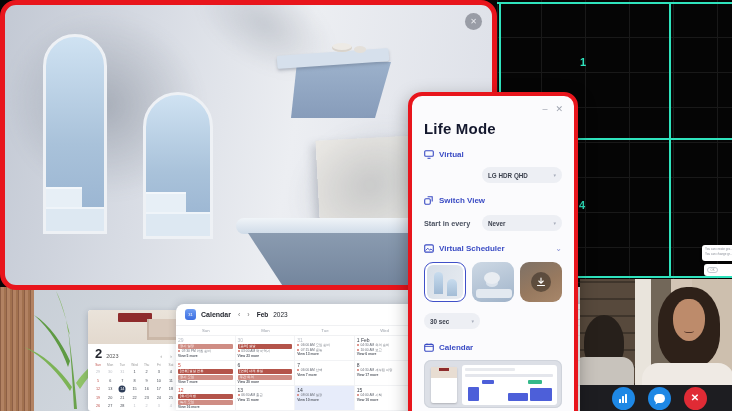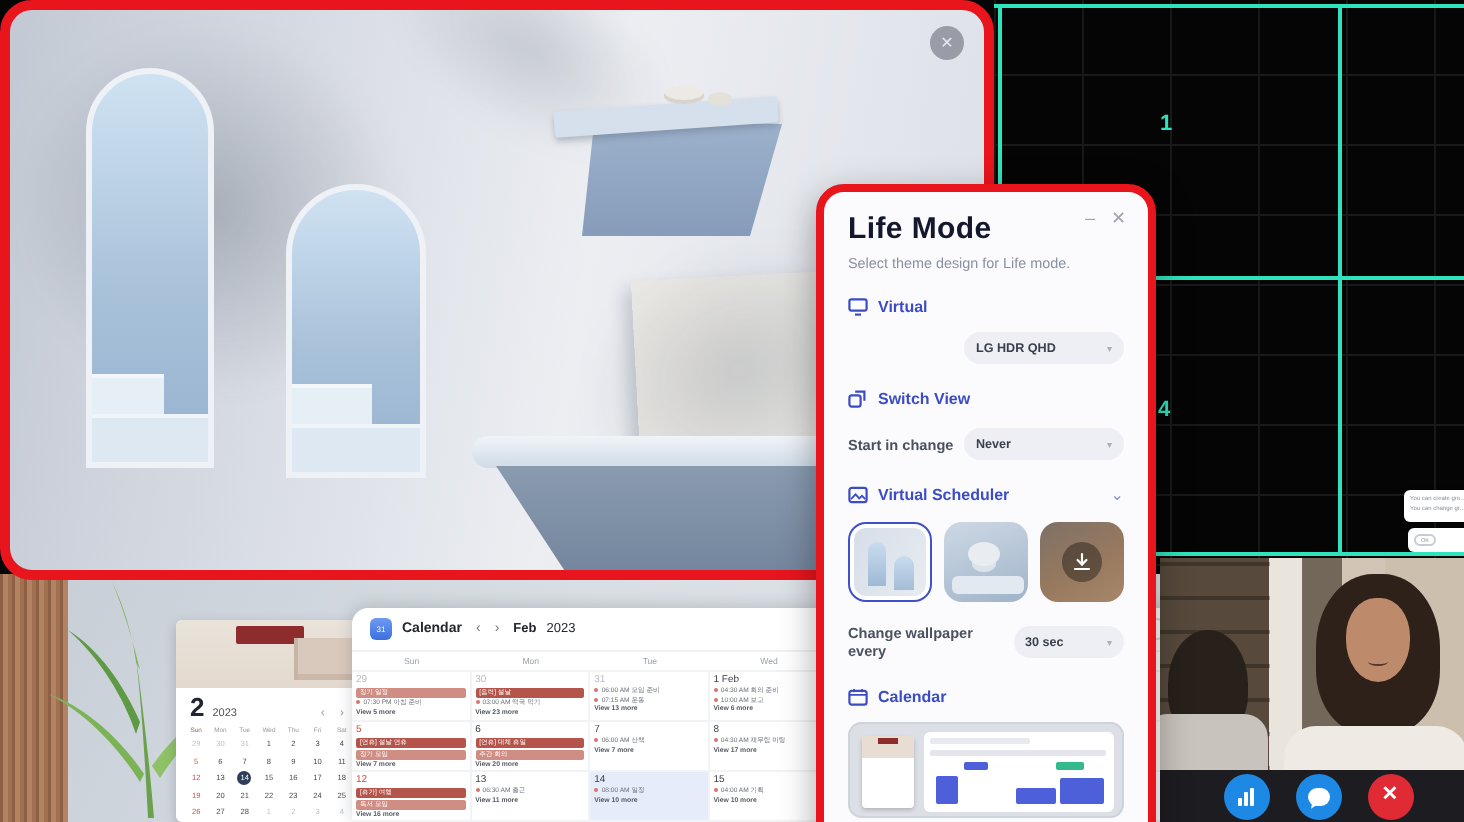--- a/index.html
+++ b/index.html
@@ -163,21 +163,21 @@
   .hero-close { position:absolute; right:10px; top:8px; width:17px; height:17px; border-radius:50%;
     background:rgba(95,98,110,.55); color:#e8e9ee; font-size:8px; display:flex; align-items:center;
     justify-content:center; }
 
   
   .panel { position:absolute; left:408px; top:92px; width:170px; height:334px; background:#fbfbfd;
     border:4px solid #e8151c; border-radius:14px; z-index:7; box-shadow:0 6px 18px rgba(0,0,0,.35);
     padding:10px 12px; }
   .winctl { position:absolute; top:9px; right:11px; display:flex; gap:8px; }
   .winctl span { color:#a0a5b1; font-size:9px; line-height:9px; }
-  .lm-title { font-size:15px; font-weight:bold; color:#14182e; letter-spacing:.2px; }
+  .lm-title { margin-top:14px; font-size:15px; font-weight:bold; color:#14182e; letter-spacing:.2px; }
   .lm-sub { margin-top:4px; font-size:7.2px; color:#8b90a0; }
   .sec-head { display:flex; align-items:center; gap:5px; margin-top:13px; }
   .sec-head svg { flex:0 0 auto; }
   .sec-label { font-size:8px; font-weight:bold; color:#3b4cc4; }
   .sec-chevron { margin-left:auto; color:#8b93d6; font-size:8px; line-height:6px; }
   .dd { height:16px; border-radius:8px; background:#edeff4; display:flex; align-items:center;
     justify-content:space-between; padding:0 6px; }
   .dd .dd-val { font-size:6.3px; color:#3a3f4c; font-weight:bold; white-space:nowrap; }
   .dd .dd-ch { font-size:5px; color:#a8adbb; }
   .dd-right { width:80px; margin:8px 0 0 auto; }
@@ -515,21 +515,20 @@
     <div class="lowshelf-side"></div>
     <div class="hero-close">✕</div>
   </div>
 
   <div class="panel">
     <div class="winctl">
       <span>–</span>
       <span>✕</span>
     </div>
     <div class="lm-title">Life Mode</div>
-    <div class="lm-sub">Select theme design for Life mode.</div>
 
     <div class="sec-head">
       <svg width="10" height="9" viewBox="0 0 10 9">
           <rect x="0.7" y="0.7" width="8.6" height="5.6" rx="1" fill="none" stroke="#3b4cc4" stroke-width="1.1"></rect>
           <path d="M3.5 8.3 h3" stroke="#3b4cc4" stroke-width="1.1"></path>
         </svg>
       <span class="sec-label">Virtual</span>
     </div>
     <div class="dd dd-right">
       <span class="dd-val">LG HDR QHD</span>
@@ -537,21 +536,21 @@
     </div>
 
     <div class="sec-head">
       <svg width="10" height="9" viewBox="0 0 10 9">
           <rect x="0.7" y="2.7" width="5.6" height="5.6" rx="1.2" fill="none" stroke="#3b4cc4" stroke-width="1.1"></rect>
           <path d="M3.6 0.8 h4.6 v4.6" fill="none" stroke="#3b4cc4" stroke-width="1.1"></path>
         </svg>
       <span class="sec-label">Switch View</span>
     </div>
     <div class="row-between">
-      <span class="row-label">Start in change</span>
+      <span class="row-label">Start in every</span>
       <div class="dd dd-w80">
         <span class="dd-val">Never</span>
           <span class="dd-ch">▾</span>
       </div>
     </div>
 
     <div class="sec-head">
       <svg width="10" height="9" viewBox="0 0 10 9">
           <rect x="0.7" y="0.9" width="8.6" height="7.2" rx="1.2" fill="none" stroke="#3b4cc4" stroke-width="1.1"></rect>
           <path d="M1.5 6.6 L3.8 4.2 L5.6 6.2 L7 4.9 L8.6 6.6" fill="none" stroke="#3b4cc4" stroke-width="0.9"></path>
@@ -572,21 +571,20 @@
         </div>
         <div class="thumb dl">
           <div class="t-dl-circle">
             <svg width="10" height="10" viewBox="0 0 10 10">
               <path d="M5 1 v5 M2.8 4 L5 6.3 L7.2 4 M1.5 8.5 h7" fill="none" stroke="#fff" stroke-width="1.1" stroke-linecap="round"></path>
             </svg>
           </div>
         </div>
       </div>
     <div class="row-between" style="margin-top:11px;">
-      <span class="row-label">Change wallpaper every</span>
       <div class="dd dd-w56">
         <span class="dd-val">30 sec</span>
           <span class="dd-ch">▾</span>
       </div>
     </div>
 
     <div class="sec-head" style="margin-top:14px;">
       <svg width="10" height="9" viewBox="0 0 10 9">
           <rect x="0.7" y="1.4" width="8.6" height="6.9" rx="1.2" fill="none" stroke="#3b4cc4" stroke-width="1.1"></rect>
           <path d="M0.7 3.4 h8.6 M3 0.5 v1.6 M7 0.5 v1.6" stroke="#3b4cc4" stroke-width="0.9"></path>

